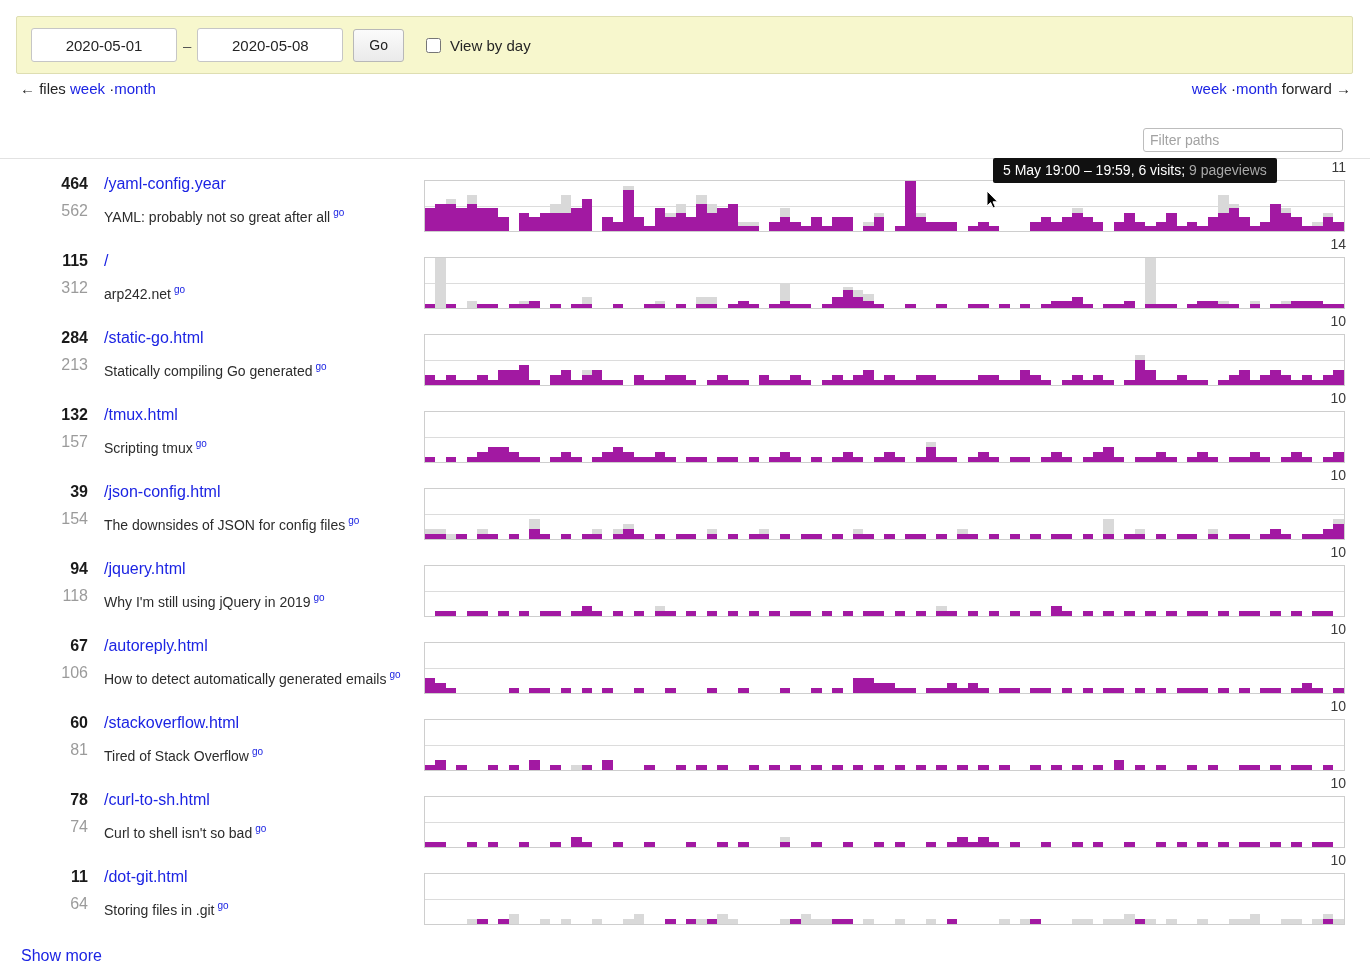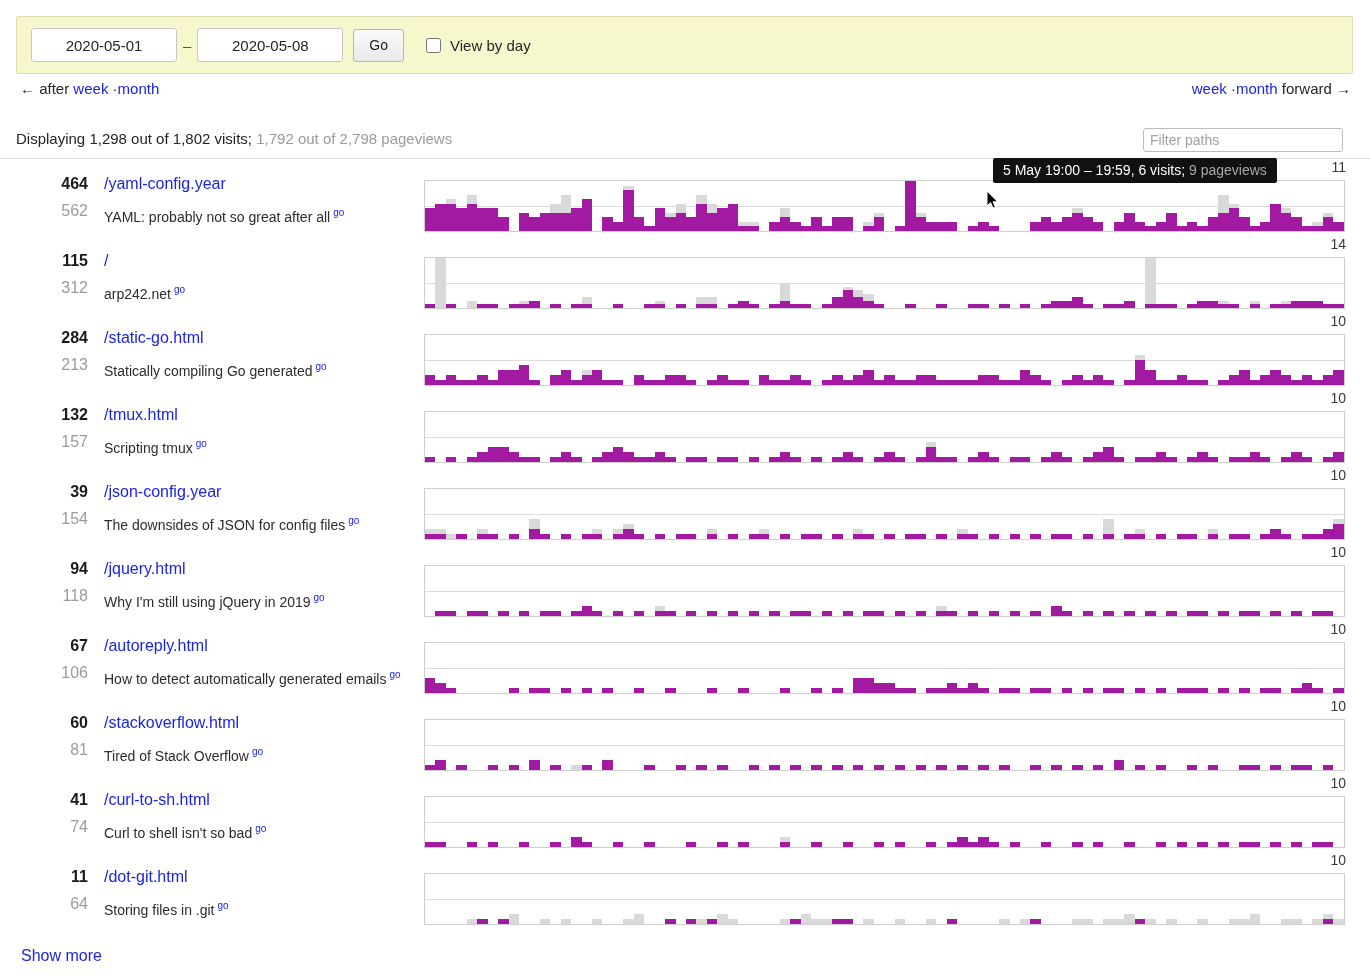--- a/index.html
+++ b/index.html
@@ -193,44 +193,33 @@
 
   <label class="viewday">
     <input type="checkbox" style="">
     <span>View by day</span>
   </label>
 </div>
 
 <div class="navrow">
   <span class="left">
     <span class="arrow">←</span>
-    <span>after</span>
+    <span>files</span>
     <a href="#">week</a>
     <span class="sep">·</span><a href="#">month</a>
   </span>
   <span class="right">
     <a href="#">week</a>
     <span class="sep">·</span><a href="#">month</a>
     <span>forward</span>
     <span class="arrow">→</span>
   </span>
 </div>
 
 <div class="statusrow">
-  <div class="displaying">
-    <span>Displaying</span>
-    <span>1,298</span>
-    <span>out of</span>
-    <span>1,802</span>
-    <span>visits;</span>
-    <span class="muted">1,792</span>
-    <span class="muted">out of</span>
-    <span class="muted">2,798</span>
-    <span class="muted">pageviews</span>
-  </div>
   <input class="filter-input" placeholder="Filter paths" style="">
 </div>
 
 <div class="hr-top"></div>
 
 <div class="pages" id="pages-list">
     <div class="page-row">
       <div class="cnt-visits">464</div>
       <div class="cnt-views">562</div>
       <div class="p-path"><a href="#">/yaml-config.year</a></div>
@@ -1690,21 +1679,21 @@
               <div class="views" style="height:20.00%"></div>
               <div class="visits" style="height:20.00%"></div>
             </div>
           </div>
         </div>
       </div>
     </div>
     <div class="page-row">
       <div class="cnt-visits">39</div>
       <div class="cnt-views">154</div>
-      <div class="p-path"><a href="#">/json-config.year</a></div>
+      <div class="p-path"><a href="#">/json-config.html</a></div>
       <div class="p-title"><span>The downsides of JSON for config files</span><a href="#" class="golink">go</a></div>
       <div class="chart-wrap">
         <div class="chart-max">10</div>
         <div class="chart-box">
           <div class="gridline"></div>
           <div class="bars">
             <div class="bar">
               <div class="views" style="height:20.00%"></div>
               <div class="visits" style="height:10.00%"></div>
             </div>
@@ -3152,21 +3141,21 @@
             </div>
             <div class="bar">
               <div class="views" style="height:0.00%"></div>
               <div class="visits" style="height:0.00%"></div>
             </div>
           </div>
         </div>
       </div>
     </div>
     <div class="page-row">
-      <div class="cnt-visits">41</div>
+      <div class="cnt-visits">78</div>
       <div class="cnt-views">74</div>
       <div class="p-path"><a href="#">/curl-to-sh.html</a></div>
       <div class="p-title"><span>Curl to shell isn't so bad</span><a href="#" class="golink">go</a></div>
       <div class="chart-wrap">
         <div class="chart-max">10</div>
         <div class="chart-box">
           <div class="gridline"></div>
           <div class="bars">
             <div class="bar">
               <div class="views" style="height:10.00%"></div>

